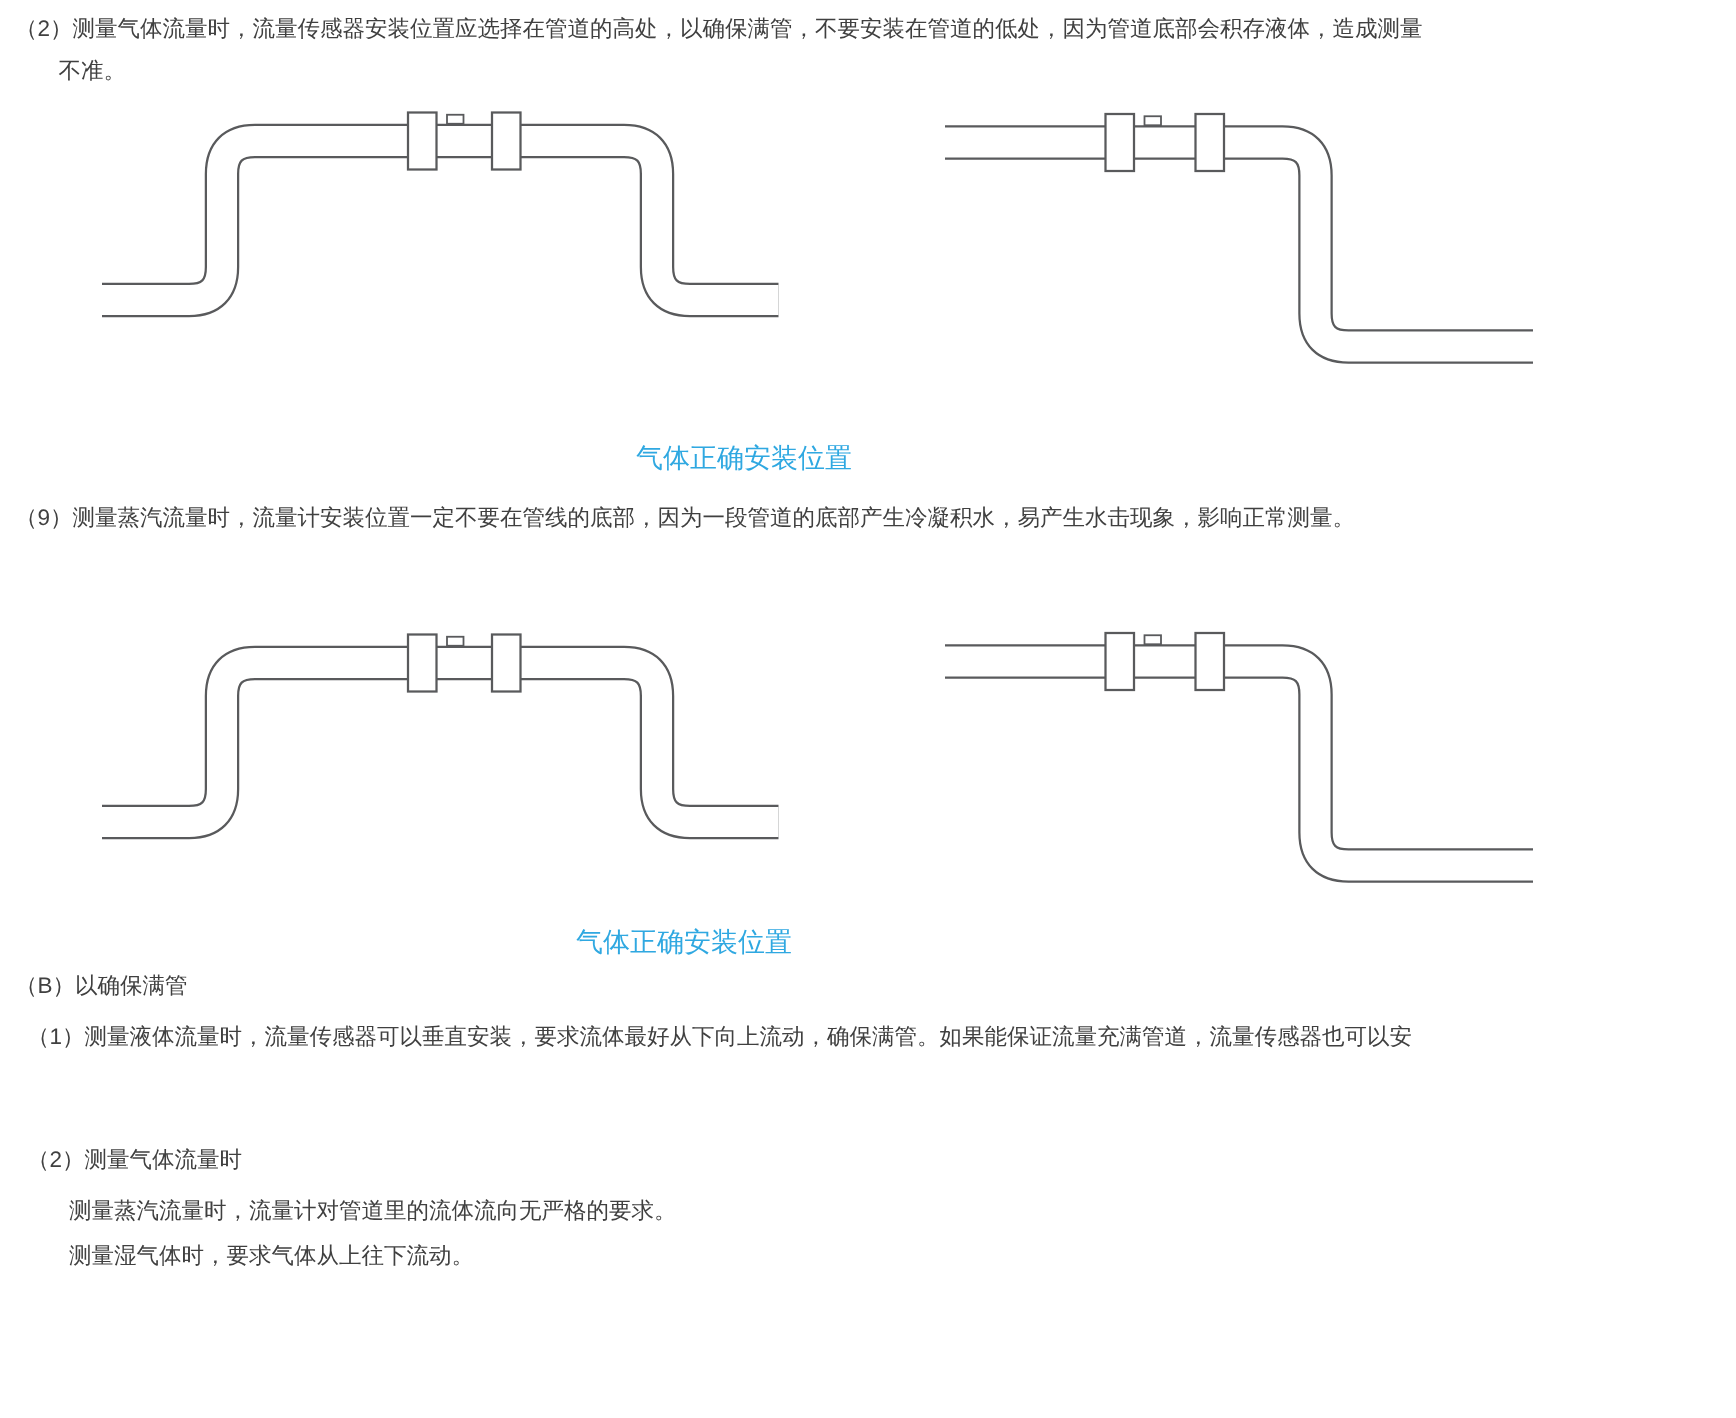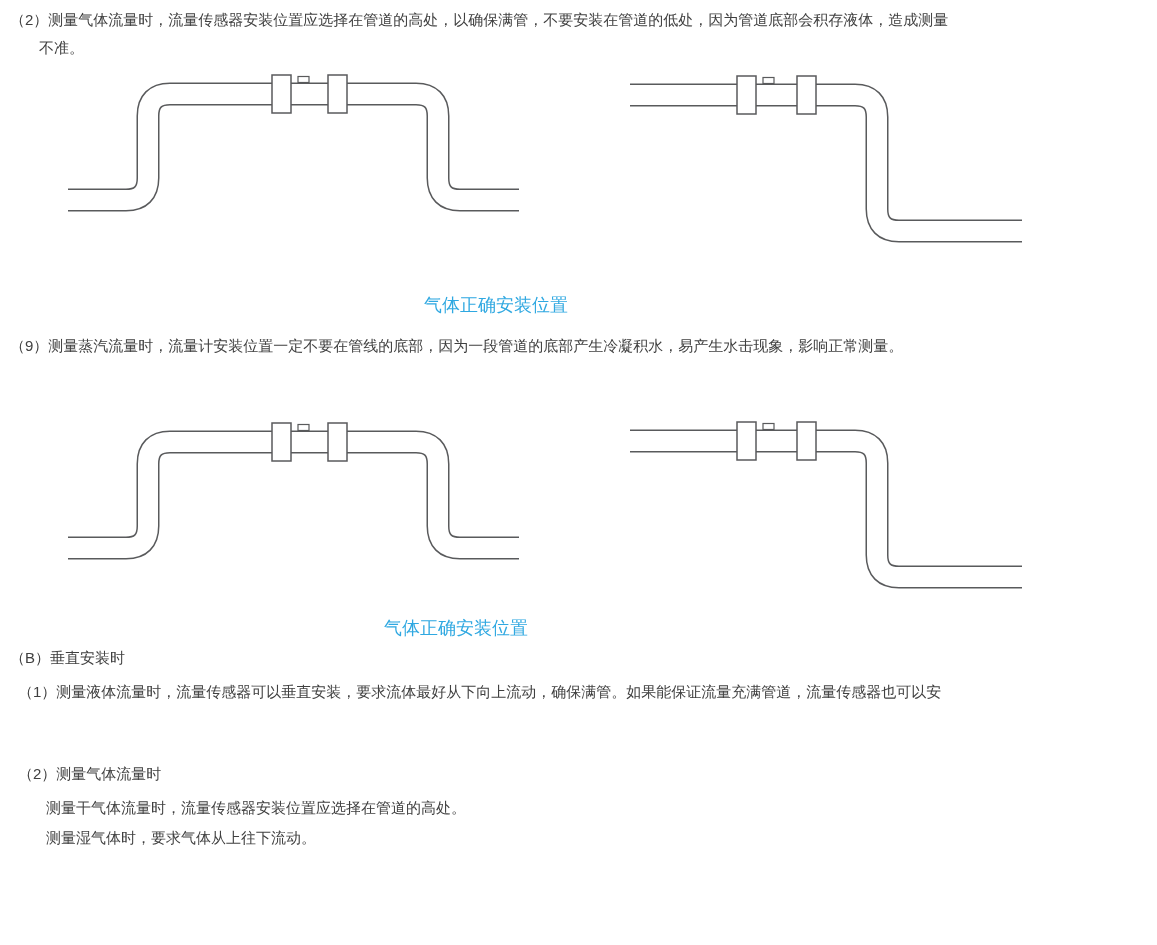--- a/index.html
+++ b/index.html
@@ -102,21 +102,21 @@
     </svg>
   </div>
   <div class="diagram" style="left:628px; top:420px">
     <svg width="410" height="175" viewBox="0 0 410 175">
       <use href="#z-pipe"></use>
     </svg>
   </div>
 
   <p class="caption" style="left:384px; top:616px">气体正确安装位置</p>
 
-  <p class="line" style="left:10px; top:648px">（B）垂直安装时</p>
+  <p class="line" style="left:10px; top:648px">（B）以确保满管</p>
 
   <p class="line" style="left:18px; top:682px">（1）测量液体流量时，流量传感器可以垂直安装，要求流体最好从下向上流动，确保满管。如果能保证流量充满管道，流量传感器也可以安</p>
 
   <p class="line" style="left:18px; top:764px">（2）测量气体流量时</p>
-  <p class="line" style="left:46px; top:798px">测量干气体流量时，流量传感器安装位置应选择在管道的高处。</p>
+  <p class="line" style="left:46px; top:798px">测量蒸汽流量时，流量计对管道里的流体流向无严格的要求。</p>
   <p class="line" style="left:46px; top:828px">测量湿气体时，要求气体从上往下流动。</p>
 
 </div>
 
 </body></html>

